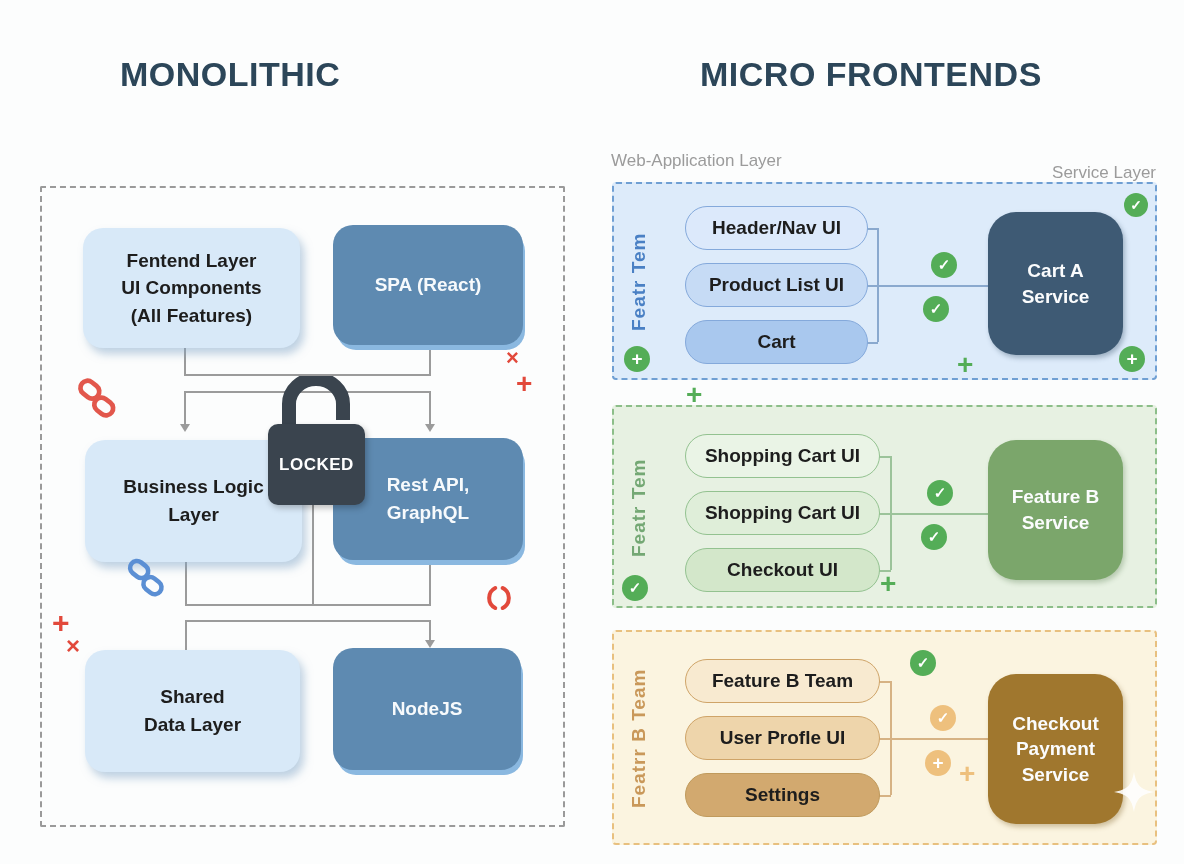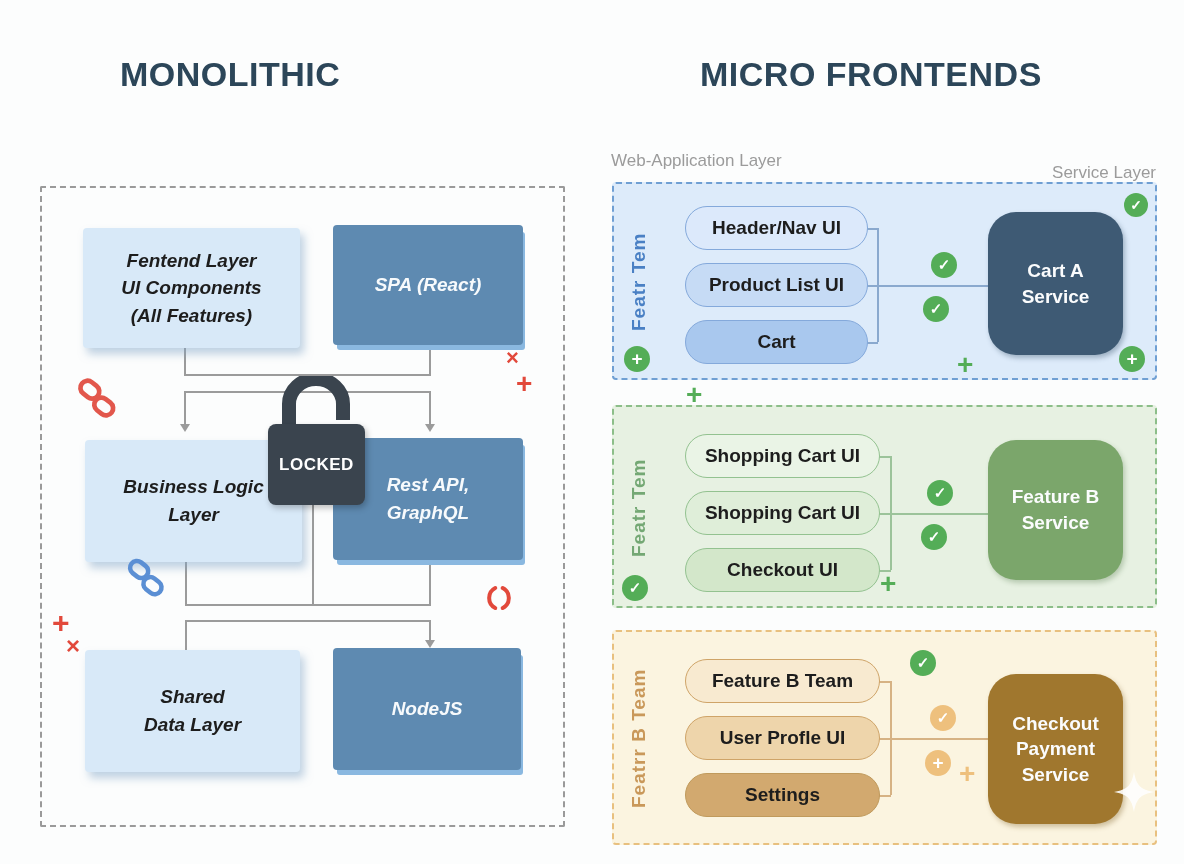--- a/index.html
+++ b/index.html
@@ -21,22 +21,21 @@
   }
   .layer-label { font-size:17px; color:#9b9b9b; }
 
   
   .mono-frame {
     border:2px dashed #9a9a9a; border-radius:2px;
   }
   .box {
     display:flex; align-items:center; justify-content:center;
     text-align:center; font-size:19px; font-weight:600; line-height:1.45;
-    border-radius:4px;
-    font-style:italic;
+    border-radius:20px;
   }
   .box-light {
     background:#d8e9f8; color:#1d1d1d;
     box-shadow:4px 6px 8px rgba(130,165,200,.5);
   }
   .box-dark {
     background:#5e8ab1; color:#f7fafc;
     box-shadow:3px 6px 0 -1px #8ab8e0;
   }
   .lock-body {
@@ -136,21 +135,21 @@
 GraphQL</div>
 <div class="abs box box-light ml" style="left:85px;top:650px;width:215px;height:122px;">Shared
 Data Layer</div>
 <div class="abs box box-dark ml" style="left:333px;top:648px;width:188px;height:122px;">NodeJS</div>
 
 <div class="abs" style="left:279px;top:376px;width:76px;height:54px;">
   <svg width="76" height="54" viewBox="0 0 76 54" fill="none">
     <path d="M10 54 V28 A27 25 0 0 1 64 28 V44" stroke="#3a444e" stroke-width="14"></path>
   </svg>
 </div>
-<div class="abs lock-body" style="left:268px;top:424px;width:97px;height:81px;border-radius:8px;">LOCKED</div>
+<div class="abs lock-body" style="left:268px;top:424px;width:97px;height:81px;">LOCKED</div>
 
 <div class="abs" style="left:72px;top:385px;transform:rotate(38deg);">
   <svg width="48" height="26" viewBox="0 0 40 22" fill="none" stroke="#e2574c" stroke-width="4">
     <rect x="2" y="3" width="17" height="12" rx="6"></rect>
     <rect x="20" y="7" width="17" height="12" rx="6"></rect>
   </svg>
 </div>
 <div class="abs" style="left:122px;top:565px;transform:rotate(38deg);">
   <svg width="46" height="25" viewBox="0 0 40 22" fill="none" stroke="#5b8fd4" stroke-width="4">
     <rect x="2" y="3" width="17" height="12" rx="6"></rect>

